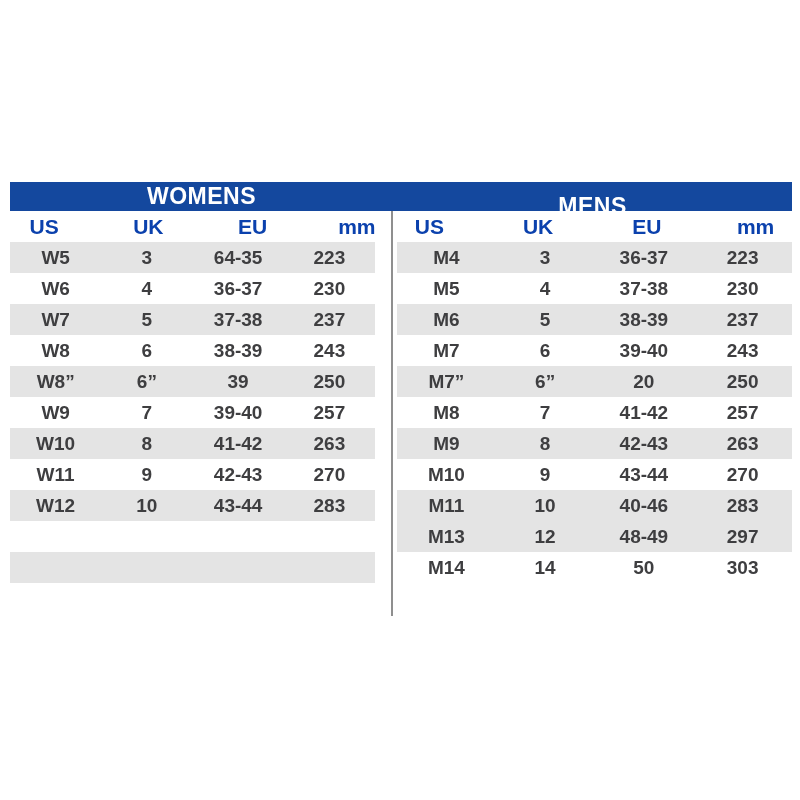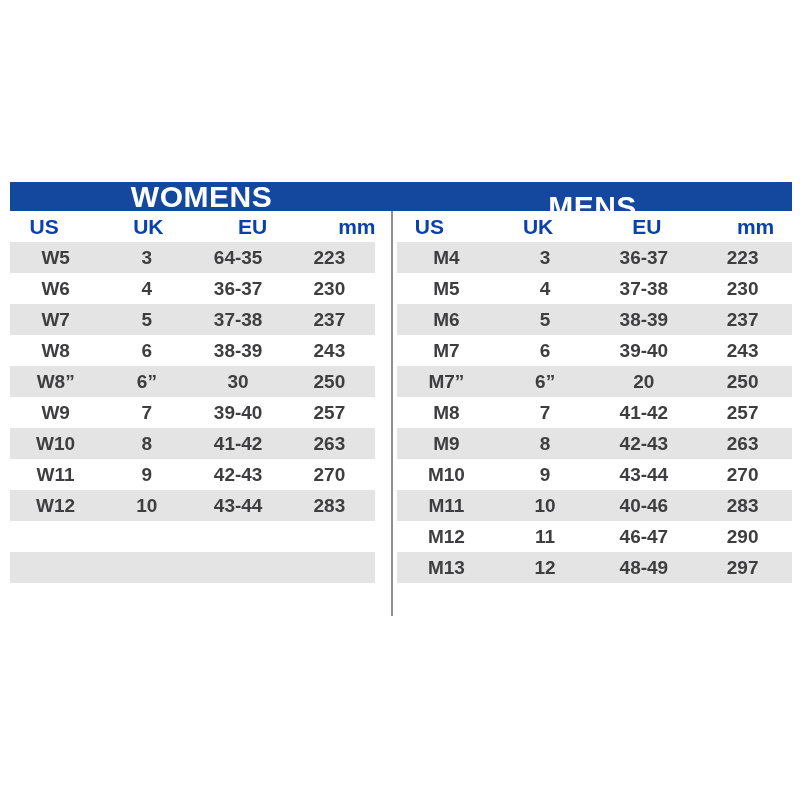--- a/index.html
+++ b/index.html
@@ -18,21 +18,21 @@
     width: 782px;
   }
   .band {
     display: flex;
     height: 29px;
     background: #14489E;
   }
   .band-half {
     color: #ffffff;
     font-weight: bold;
-    font-size: 30px;
+    font-size: 23px;
     letter-spacing: 0.5px;
     display: flex;
     align-items: center;
     justify-content: center;
   }
   .band-half.left { flex: 0 0 383px; }
   .band-half.right { flex: 1; margin-top: 20px; }
   .tables {
     display: flex;
     align-items: stretch;
@@ -113,21 +113,21 @@
       </div>
       <div class="row">
         <div class="cell">W8</div>
         <div class="cell">6</div>
         <div class="cell">38-39</div>
         <div class="cell">243</div>
       </div>
       <div class="row alt">
         <div class="cell">W8”</div>
         <div class="cell">6”</div>
-        <div class="cell">30</div>
+        <div class="cell">39</div>
         <div class="cell">250</div>
       </div>
       <div class="row">
         <div class="cell">W9</div>
         <div class="cell">7</div>
         <div class="cell">39-40</div>
         <div class="cell">257</div>
       </div>
       <div class="row alt">
         <div class="cell">W10</div>
@@ -208,28 +208,28 @@
         <div class="cell">9</div>
         <div class="cell">43-44</div>
         <div class="cell">270</div>
       </div>
       <div class="row alt">
         <div class="cell">M11</div>
         <div class="cell">10</div>
         <div class="cell">40-46</div>
         <div class="cell">283</div>
       </div>
-      <div class="row">
-        <div class="cell">M12</div>
-        <div class="cell">11</div>
-        <div class="cell">46-47</div>
-        <div class="cell">290</div>
-      </div>
       <div class="row alt">
         <div class="cell">M13</div>
         <div class="cell">12</div>
         <div class="cell">48-49</div>
         <div class="cell">297</div>
       </div>
+      <div class="row">
+        <div class="cell">M14</div>
+        <div class="cell">14</div>
+        <div class="cell">50</div>
+        <div class="cell">303</div>
+      </div>
     </div>
 
   </div>
 </div>
 
 </body></html>

